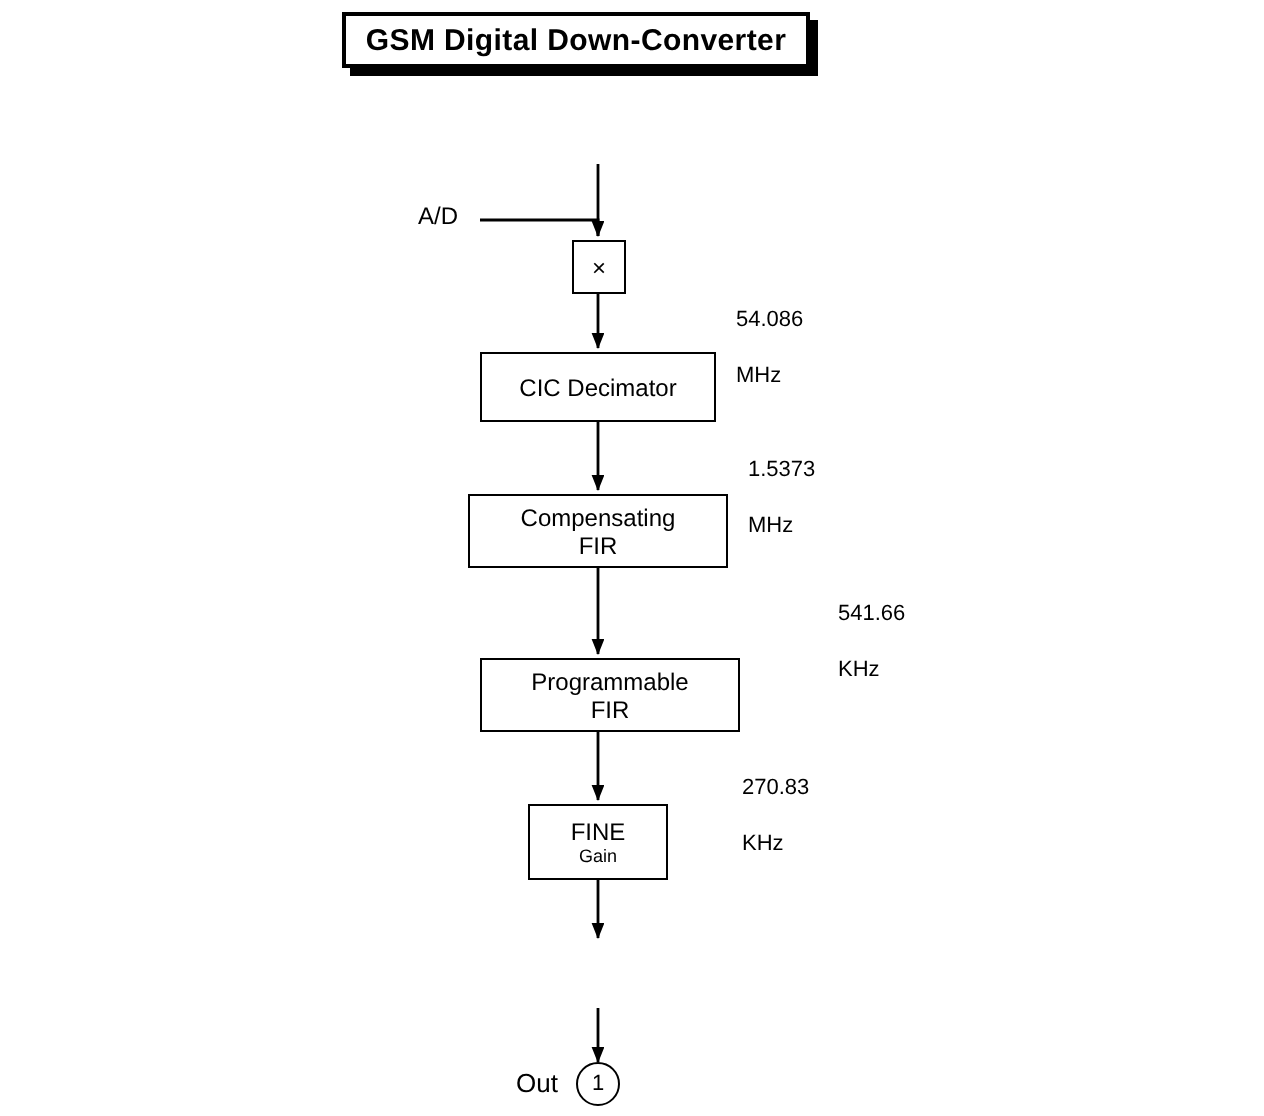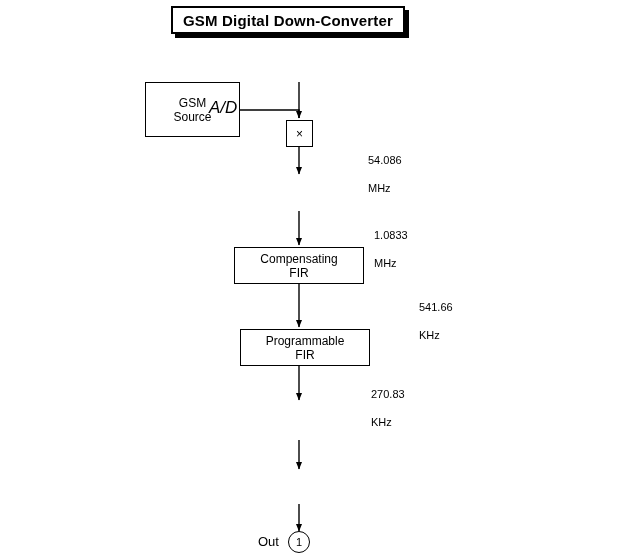--- a/index.html
+++ b/index.html
@@ -123,54 +123,57 @@
     <line x1="299" y1="284" x2="299" y2="327" stroke="#000000" stroke-width="1.4" marker-end="url(#arrow)"></line>
 
     <line x1="299" y1="366" x2="299" y2="400" stroke="#000000" stroke-width="1.4" marker-end="url(#arrow)"></line>
 
     <line x1="299" y1="440" x2="299" y2="469" stroke="#000000" stroke-width="1.4" marker-end="url(#arrow)"></line>
 
     <line x1="299" y1="504" x2="299" y2="531" stroke="#000000" stroke-width="1.4" marker-end="url(#arrow)"></line>
   </svg>
 
 
-  <div class="node" style="left:145px; top:82px; width:95px; height:55px;">
-    <span class="node-line1">GSM</span>
-    <span class="node-line2">Source</span>
-  </div>
-  <div class="label" style="left:209px; top:101px; width:34px; font-size:17px;font-style:italic;">A/D</div>
+  <div class="label" style="left:209px; top:101px; width:34px; font-size:12px;">A/D</div>
 
   <div class="mult" style="left:286px; top:120px; width:27px; height:27px;">
     <span>×</span>
   </div>
 
+  <div class="node" style="left:240px; top:176px; width:118px; height:35px;">
+    <span class="node-line1">CIC Decimator</span>
+  </div>
 
   <div class="node" style="left:234px; top:247px; width:130px; height:37px;">
     <span class="node-line1">Compensating</span>
     <span class="node-line2">FIR</span>
   </div>
 
   <div class="node" style="left:240px; top:329px; width:130px; height:37px;align-items:center;">
     <span class="node-line1">Programmable</span>
     <span class="node-line2">FIR</span>
   </div>
 
+  <div class="node" style="left:264px; top:402px; width:70px; height:38px;">
+    <span class="node-line1">FINE</span>
+    <span class="node-line2 sub">Gain</span>
+  </div>
 
 
   <div class="out-label" style="left:258px; top:534px;">Out</div>
   <div class="out-circle" style="left:288px; top:531px; width:22px; height:22px;">
     <span>1</span>
   </div>
 
   <div class="label" style="left:368px; top:139px;">
     <span>54.086</span><br>
     <span>MHz</span>
   </div>
   <div class="label" style="left:374px; top:214px;">
-    <span>1.0833</span><br>
+    <span>1.5373</span><br>
     <span>MHz</span>
   </div>
   <div class="label" style="left:371px; top:286px;margin-left:48px;">
     <span>541.66</span><br>
     <span>KHz</span>
   </div>
   <div class="label" style="left:371px; top:373px;">
     <span>270.83</span><br>
     <span>KHz</span>
   </div>

